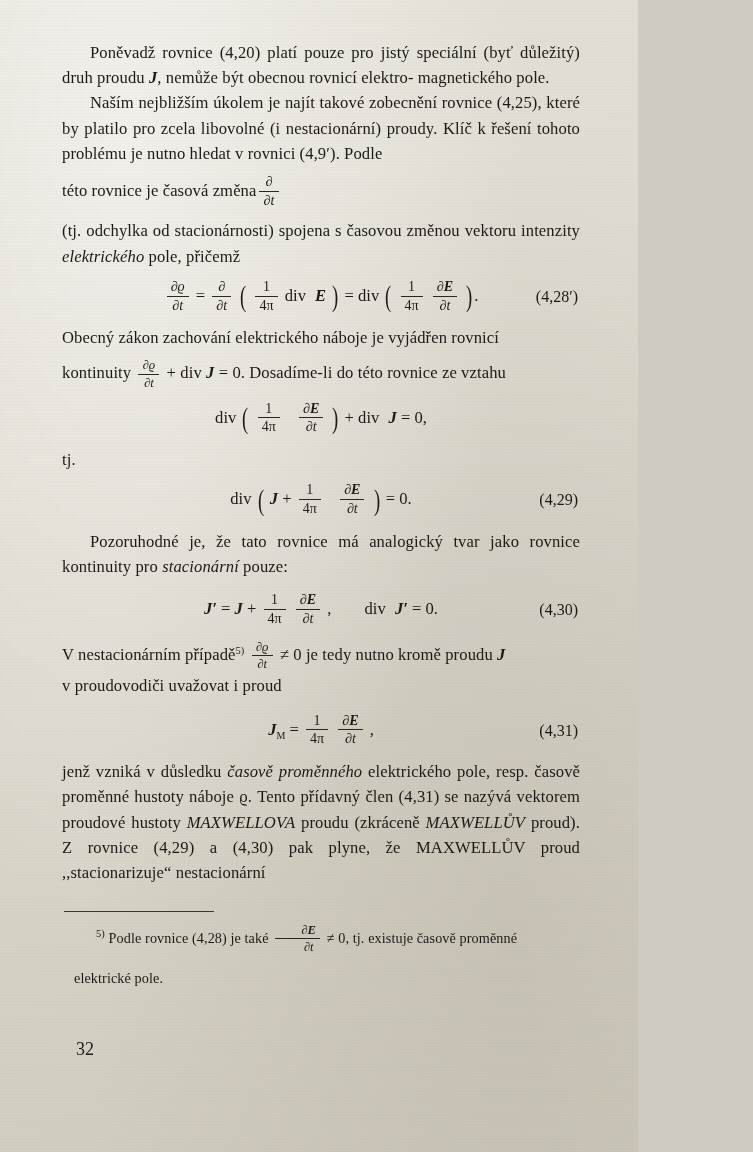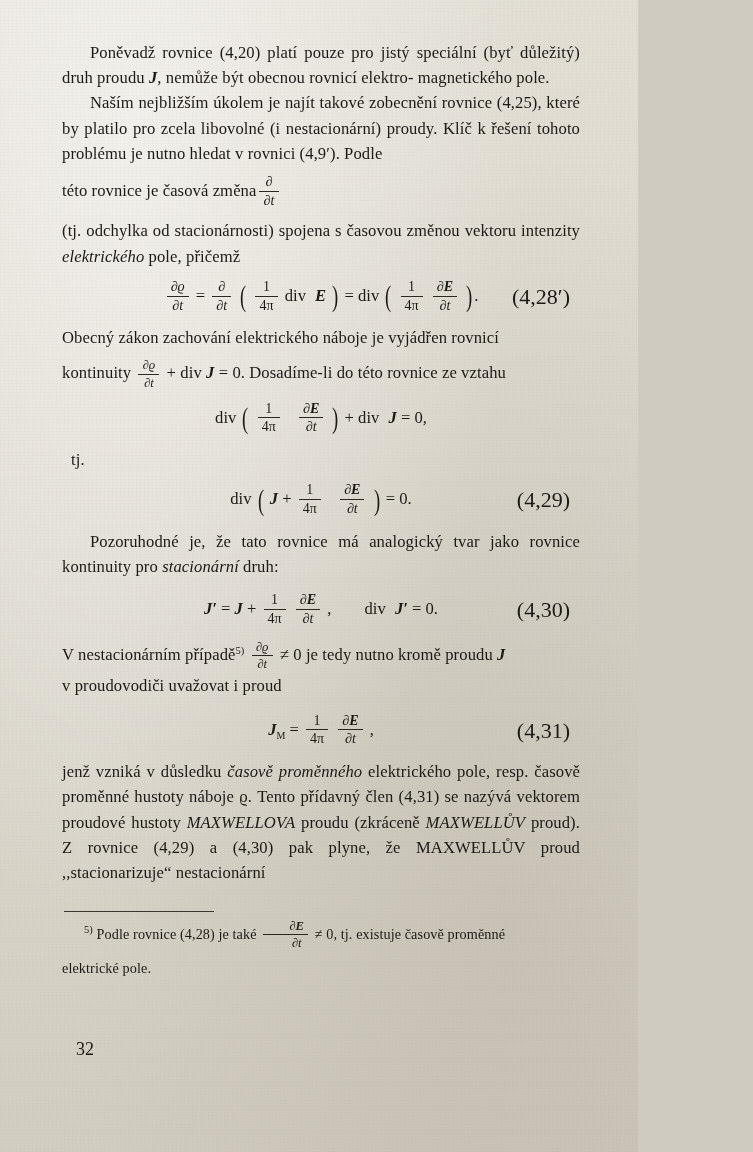--- a/index.html
+++ b/index.html
@@ -52,24 +52,24 @@
     margin-top: 9px;
   }
   .eq {
     position: relative;
     text-align: center;
     font-size: 16.6px;
     margin: 11px 0 11px 0;
   }
   .eq .num {
     position: absolute;
-    right: 10px;
+    right: 2px;
     top: 50%;
     transform: translateY(-50%);
-    font-size: 22px;
+    font-size: 16px;
   }
   .eq-body {
     display: inline-block;
   }
   .it { font-style: italic; }
   .bf { font-weight: bold; font-style: italic; }
   .vec { font-weight: bold; font-style: italic; }
   .frac {
     display: inline-block;
     vertical-align: middle;
@@ -108,42 +108,42 @@
   .fn-rule {
     width: 150px;
     border: 0;
     border-top: 1px solid #3a3630;
     margin: 26px 0 8px 2px;
   }
   .footnote {
     font-size: 14.2px;
     line-height: 1.62;
     text-align: justify;
-    margin: 0;
+    margin: 12px;
     letter-spacing: 0.1px;
   }
   .footnote .fn-marker {
     font-size: 10.5px;
     vertical-align: super;
   }
   .footnote-indent { text-indent: 22px; }
   .pagenum {
     position: absolute;
     left: 76px;
     bottom: 92px;
     font-size: 18px;
     z-index: 2;
   }
   sup.fnref {
     font-size: 10.5px;
     vertical-align: super;
   }
   .eqline { white-space: nowrap; }
   .smallgap { display: inline-block; width: 5px; }
-  .tj { margin-top: 4px; font-size: 16.6px; margin-left: 9px; }
+  .tj { margin-top: 4px; font-size: 16.6px; }
   .blur {
     filter: blur(0.18px);
   }
 </style>
 </head>
 <body>
 
 <div class="page">
   <div class="grain"></div>
 
@@ -266,21 +266,21 @@
           <span class="bar"></span>
           <span class="bot"><span class="it">∂</span><span class="it">t</span></span>
         </span>
         <span class="paren">)</span>
         = 0.
       </span>
       <span class="num">(4,29)</span>
     </div>
 
     <p class="indent spaced">
-      <span>Pozoruhodné je, že tato rovnice má analogický tvar jako rovnice kontinuity pro </span><span class="it">stacionární</span><span> druh:</span>
+      <span>Pozoruhodné je, že tato rovnice má analogický tvar jako rovnice kontinuity pro </span><span class="it">stacionární</span><span> pouze:</span>
     </p>
 
     <div class="eq" style="margin-top:14px;">
       <span class="eq-body eqline">
         <span class="bf">J′</span>
         =
         <span class="bf">J</span>
         +
         <span class="frac">
           <span class="top"><span>1</span></span>

